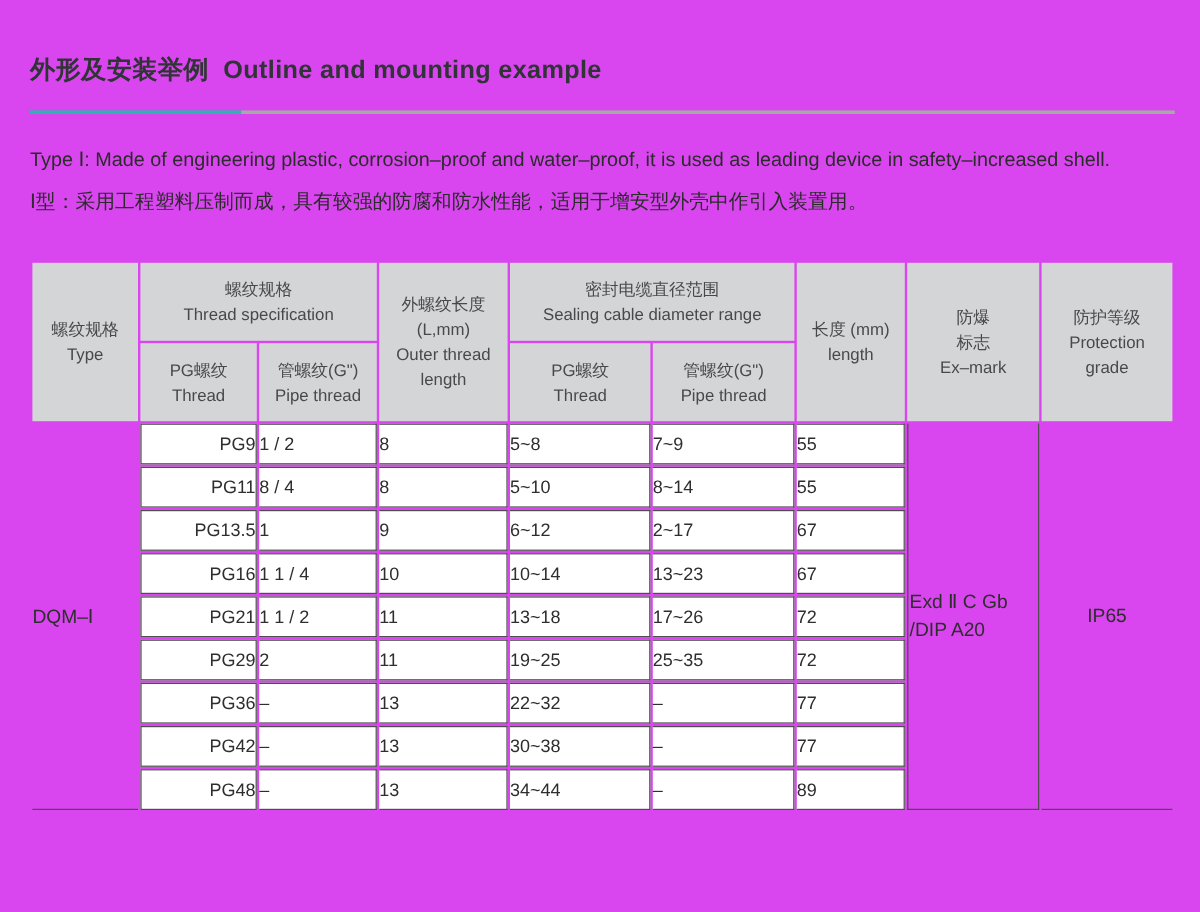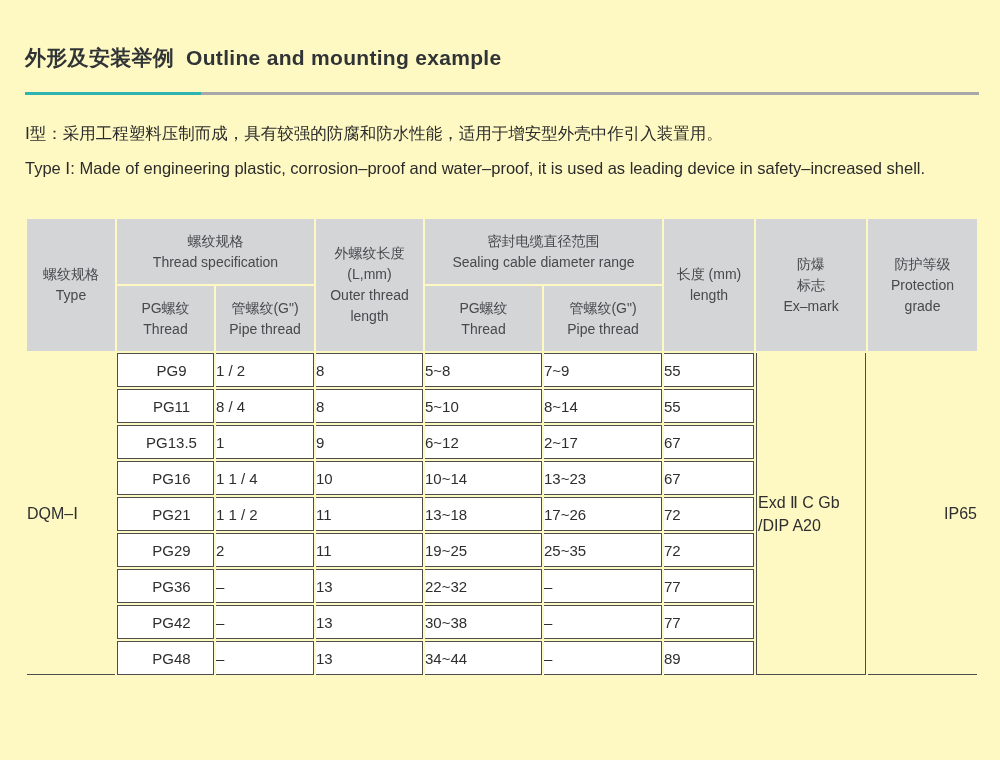--- a/index.html
+++ b/index.html
@@ -3,66 +3,66 @@
 <meta charset="utf-8">
 <style>
   :root{
     --accent:#2fb3ae;
     --rule-gray:#a8a8a8;
     --header-bg:#d4d5d7;
     --border:#4d4d4d;
   }
   *{margin:0;padding:0;}
   body{background:#ffffff;font-family:"Liberation Sans","DejaVu Sans",sans-serif;}
-  .page{width:1000px;height:760px;background:#fef9c3;box-sizing:border-box;
+  .page{width:1000px;height:760px;background:#d946ef;box-sizing:border-box;
         padding:44px 21px 0 25px;overflow:hidden;}
   .title{font-size:21px;color:#303436;letter-spacing:.3px;}
   .title .zh{margin-right:12px;}
   .rule{display:flex;height:3px;margin-top:20px;}
   .rule-accent{width:176px;background:var(--accent,#2fb3ae);}
   .rule-rest{flex:1;background:var(--rule-gray,#a8a8a8);}
   .intro{margin-top:21px;font-size:16.5px;line-height:35px;color:#2b2b2b;}
   .intro p{margin:0;}
   .spec-table{margin-top:31px;border-collapse:separate;border-spacing:2px;
               table-layout:fixed;width:954px;}
   .spec-table th{background:var(--header-bg,#d4d5d7);font-weight:normal;
                  font-size:14px;color:#47494b;line-height:21px;
                  vertical-align:middle;text-align:center;padding:2px 1px;}
   .spec-table th span{display:block;}
   tr.h1 th.hcell,tr.h2 th{height:61px;}
   td.data{height:34px;box-sizing:border-box;background:#fff;font-size:15px;
           color:#2e2e2e;text-align:left;vertical-align:middle;
           border:solid var(--border,#4d4d4d);border-width:1px 1px 1px 0;}
-  td.pg{border-left-width:1px;text-align:center;padding-left:12px;}
+  td.pg{border-left-width:1px;text-align:right;padding-left:12px;}
   td.type-cell{border:0;border-bottom:1px solid var(--border,#4d4d4d);
                text-align:left;vertical-align:middle;font-size:16px;color:#2e2e2e;}
   td.ex-cell{border:0;border-left:1px solid var(--border,#4d4d4d);
              border-right:1px solid var(--border,#4d4d4d);
              border-bottom:1px solid var(--border,#4d4d4d);
              vertical-align:middle;text-align:left;padding-left:1px;
              font-size:16px;line-height:23px;color:#2e2e2e;}
   td.ex-cell span{display:block;}
   td.ip-cell{border:0;border-bottom:1px solid var(--border,#4d4d4d);
-             text-align:right;vertical-align:middle;font-size:16px;color:#2e2e2e;}
+             text-align:center;vertical-align:middle;font-size:16px;color:#2e2e2e;}
 </style>
 </head>
 <body>
 
 <div class="page">
 
   <h1 class="title"><span class="zh">外形及安装举例</span><span class="en">Outline and mounting example</span></h1>
 
   <div class="rule">
     <span class="rule-accent"></span>
     <span class="rule-rest"></span>
   </div>
 
   <div class="intro">
+    <p>Type Ⅰ: Made of engineering plastic, corrosion–proof and water–proof, it is used as leading device in safety–increased shell.</p>
     <p>Ⅰ型：采用工程塑料压制而成，具有较强的防腐和防水性能，适用于增安型外壳中作引入装置用。</p>
-    <p>Type Ⅰ: Made of engineering plastic, corrosion–proof and water–proof, it is used as leading device in safety–increased shell.</p>
   </div>
 
   <table class="spec-table">
     <colgroup>
       <col style="width:88px">
         <col style="width:97px">
         <col style="width:98px">
       <col style="width:107px">
         <col style="width:117px">
         <col style="width:118px">

